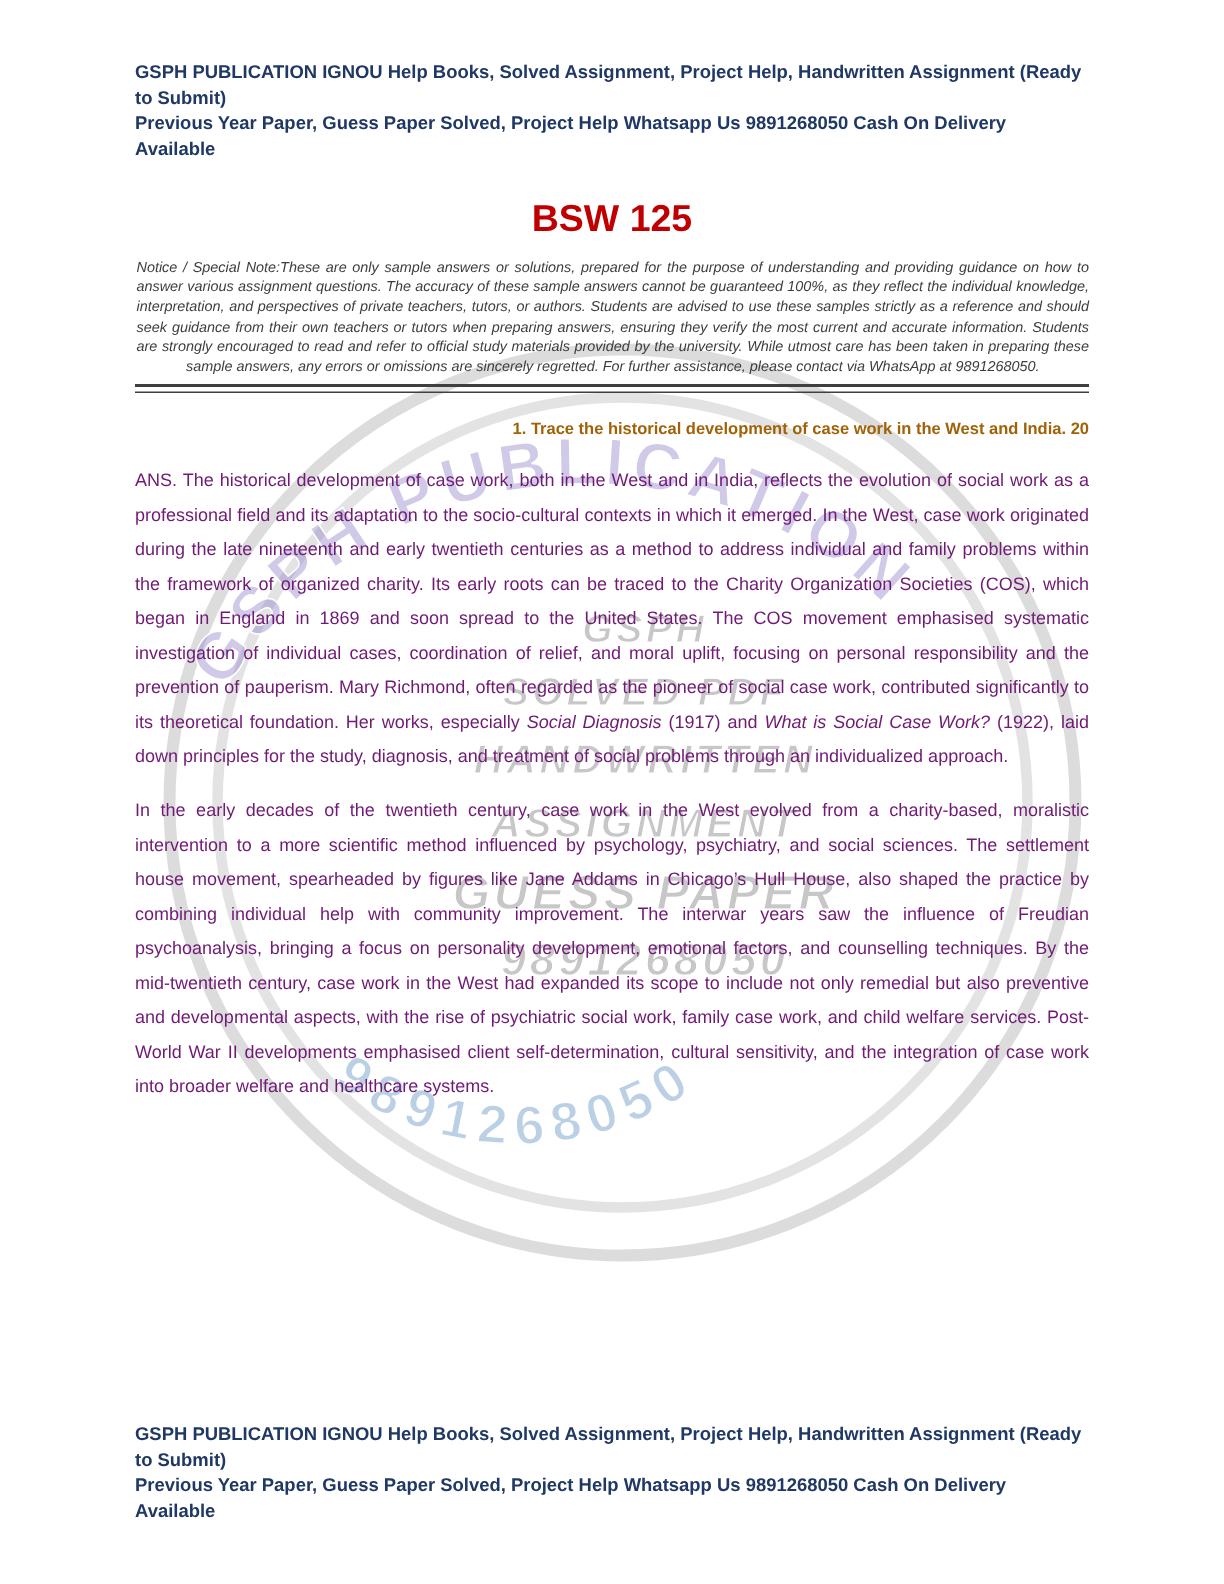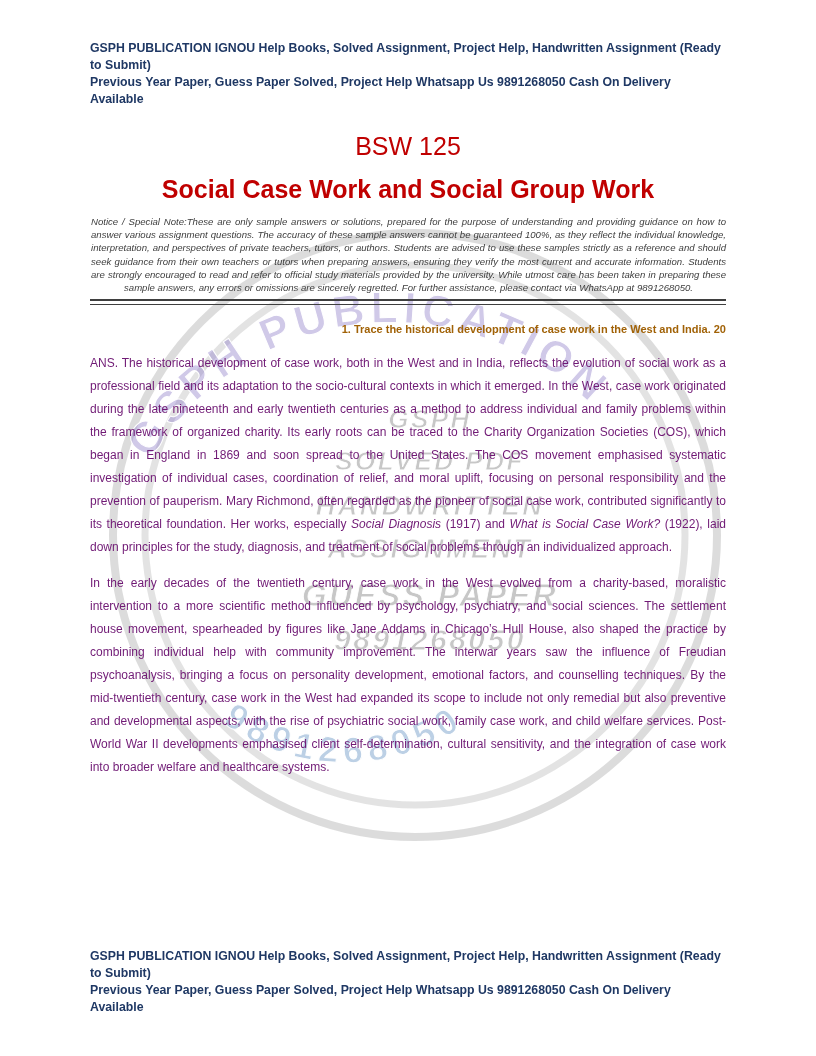--- a/index.html
+++ b/index.html
@@ -27,21 +27,21 @@
     position:absolute;
     left:90px;right:90px;bottom:40px;
     z-index:2;
   }
   
   .course-code{
     margin:24px 0 0 0;
     text-align:center;
     color:#C00000;
     font-size:25px;
-    font-weight:normal;
+    font-weight:bold;
   }
   .course-title{
     margin:14px 0 0 0;
     text-align:center;
     color:#C00000;
     font-size:25px;
     font-weight:bold;
   }
   
   .notice{
@@ -139,21 +139,20 @@
   </svg>
 
   <div class="content">
 
     <header class="page-header">
       <div>GSPH PUBLICATION IGNOU Help Books, Solved Assignment, Project Help, Handwritten Assignment (Ready to Submit)</div>
       <div>Previous Year Paper, Guess Paper Solved, Project Help Whatsapp Us 9891268050 Cash On Delivery Available</div>
     </header>
 
     <h1 class="course-code">BSW 125</h1>
-    <h2 class="course-title">Social Case Work and Social Group Work</h2>
 
     <p class="notice">Notice / Special Note:These are only sample answers or solutions, prepared for the purpose of understanding and providing guidance on how to answer various assignment questions. The accuracy of these sample answers cannot be guaranteed 100%, as they reflect the individual knowledge, interpretation, and perspectives of private teachers, tutors, or authors. Students are advised to use these samples strictly as a reference and should seek guidance from their own teachers or tutors when preparing answers, ensuring they verify the most current and accurate information. Students are strongly encouraged to read and refer to official study materials provided by the university. While utmost care has been taken in preparing these sample answers, any errors or omissions are sincerely regretted. For further assistance, please contact via WhatsApp at 9891268050.</p>
 
     <div class="rule"></div>
 
     <h3 class="question">1. Trace the historical development of case work in the West and India. 20</h3>
 
     <p class="body-para"><span>ANS. The historical development of case work, both in the West and in India, reflects the evolution of social work as a professional field and its adaptation to the socio-cultural contexts in which it emerged. In the West, case work originated during the late nineteenth and early twentieth centuries as a method to address individual and family problems within the framework of organized charity. Its early roots can be traced to the Charity Organization Societies (COS), which began in England in 1869 and soon spread to the United States. The COS movement emphasised systematic investigation of individual cases, coordination of relief, and moral uplift, focusing on personal responsibility and the prevention of pauperism. Mary Richmond, often regarded as the pioneer of social case work, contributed significantly to its theoretical foundation. Her works, especially </span><em>Social Diagnosis</em><span> (1917) and </span><em>What is Social Case Work?</em><span> (1922), laid down principles for the study, diagnosis, and treatment of social problems through an individualized approach.</span></p>
 
     <p class="body-para">In the early decades of the twentieth century, case work in the West evolved from a charity-based, moralistic intervention to a more scientific method influenced by psychology, psychiatry, and social sciences. The settlement house movement, spearheaded by figures like Jane Addams in Chicago’s Hull House, also shaped the practice by combining individual help with community improvement. The interwar years saw the influence of Freudian psychoanalysis, bringing a focus on personality development, emotional factors, and counselling techniques. By the mid-twentieth century, case work in the West had expanded its scope to include not only remedial but also preventive and developmental aspects, with the rise of psychiatric social work, family case work, and child welfare services. Post-World War II developments emphasised client self-determination, cultural sensitivity, and the integration of case work into broader welfare and healthcare systems.</p>

